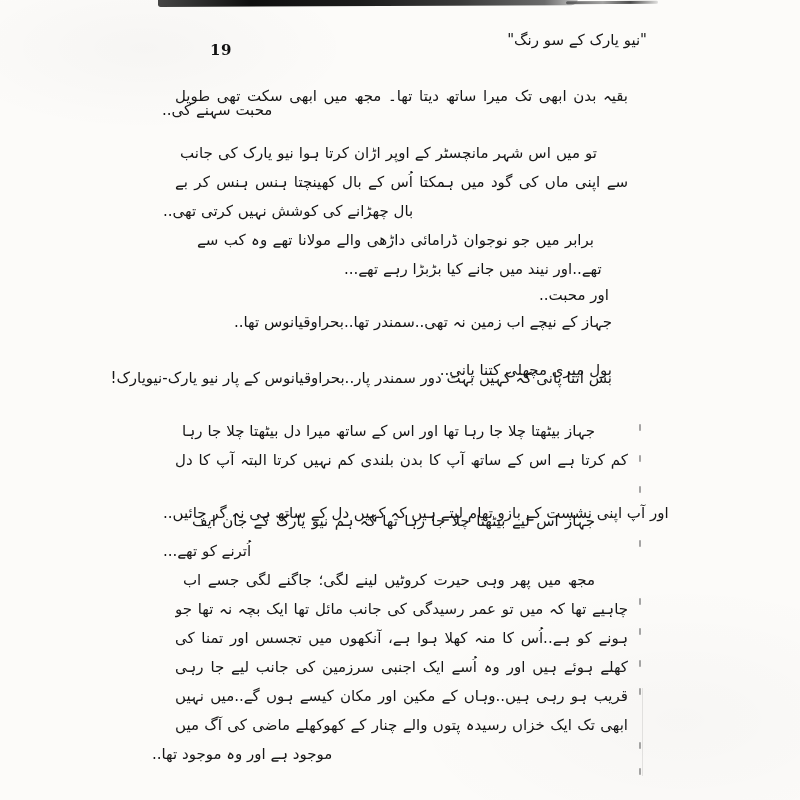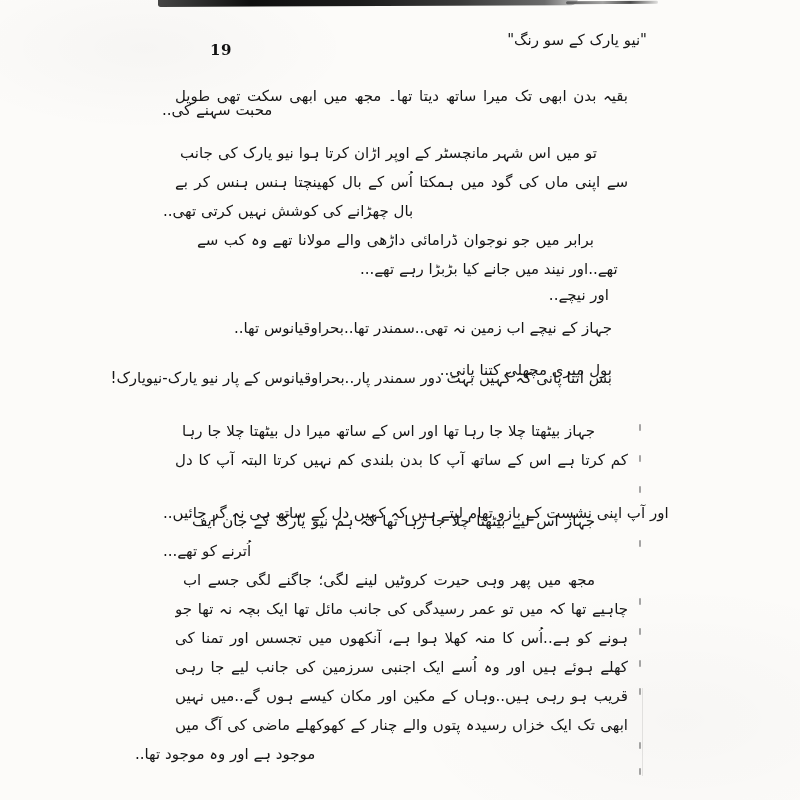--- a/index.html
+++ b/index.html
@@ -50,37 +50,37 @@
 
   <div class="running-title" dir="rtl" lang="ur">"نیو یارک کے سو رنگ"</div>
 
   <div id="lines">
       <div class="line j" dir="rtl" lang="ur" style="top: 84px; left: 175px; right: 172px;">بقیہ بدن ابھی تک میرا ساتھ دیتا تھا۔ مجھ میں ابھی سکت تھی طویل مسافتوں کو سہنے کی اور بے وجہ</div>
       <div class="line l" dir="rtl" lang="ur" style="top: 98px; left: 162px;">محبت سہنے کی..</div>
       <div class="line j" dir="rtl" lang="ur" style="top: 141px; left: 180px; right: 203px;">تو میں اس شہر مانچسٹر کے اوپر اڑان کرتا ہوا نیو یارک کی جانب جاتا تھا..اور وہ بچہ پھر</div>
       <div class="line j" dir="rtl" lang="ur" style="top: 170px; left: 175px; right: 172px;">سے اپنی ماں کی گود میں ہمکتا اُس کے بال کھینچتا ہنس ہنس کر بے حال ہوتا تھا اور اُس کی ماں اپنے</div>
       <div class="line l" dir="rtl" lang="ur" style="top: 199px; left: 163px; text-align: right;">بال چھڑانے کی کوشش نہیں کرتی تھی..</div>
       <div class="line j" dir="rtl" lang="ur" style="top: 228px; left: 197px; right: 206px;">برابر میں جو نوجوان ڈرامائی داڑھی والے مولانا تھے وہ کب سے خراٹے لے رہے</div>
-      <div class="line l" dir="rtl" lang="ur" style="top: 257px; left: 360px;">تھے..اور نیند میں جانے کیا بڑبڑا رہے تھے...</div>
-      <div class="line r" dir="rtl" lang="ur" style="top: 283px; right: 191px;">اور نیچے..</div>
-      <div class="line r" dir="rtl" lang="ur" style="top: 310px; right: 188px; margin-top: 6px;">جہاز کے نیچے اب زمین نہ تھی..سمندر تھا..بحراوقیانوس تھا..</div>
+      <div class="line l" dir="rtl" lang="ur" style="top: 257px; left: 344px;">تھے..اور نیند میں جانے کیا بڑبڑا رہے تھے...</div>
+      <div class="line r" dir="rtl" lang="ur" style="top: 283px; right: 191px;">اور محبت..</div>
+      <div class="line r" dir="rtl" lang="ur" style="top: 310px; right: 188px;">جہاز کے نیچے اب زمین نہ تھی..سمندر تھا..بحراوقیانوس تھا..</div>
       <div class="line r" dir="rtl" lang="ur" style="top: 358px; right: 188px;">بول میری مچھلی کتنا پانی..</div>
       <div class="line r" dir="rtl" lang="ur" style="top: 366px; right: 188px;">بس اتنا پانی کہ کہیں بہت دور سمندر پار..بحراوقیانوس کے پار نیو یارک-نیویارک!</div>
       <div class="line j" dir="rtl" lang="ur" style="top: 419px; left: 182px; right: 205px;">جہاز بیٹھتا چلا جا رہا تھا اور اس کے ساتھ میرا دل بیٹھتا چلا جا رہا تھا کہ جونہی جہاز بلندی</div>
       <div class="line j" dir="rtl" lang="ur" style="top: 448px; left: 175px; right: 172px;">کم کرتا ہے اس کے ساتھ آپ کا بدن بلندی کم نہیں کرتا البتہ آپ کا دل گرنے لگتا ہے؛ بیٹھنے لگتا ہے</div>
       <div class="line l" dir="rtl" lang="ur" style="top: 501px; left: 163px;">اور آپ اپنی نشست کے بازو تھام لیتے ہیں کہ کہیں دل کے ساتھ ہی نہ گر جائیں..</div>
       <div class="line j" dir="rtl" lang="ur" style="top: 509px; left: 192px; right: 205px;">جہاز اس لیے بیٹھتا چلا جا رہا تھا کہ ہم نیو یارک کے جان ایف کینیڈی ائیر پورٹ پر</div>
       <div class="line l" dir="rtl" lang="ur" style="top: 539px; left: 163px;">اُترنے کو تھے...</div>
       <div class="line j" dir="rtl" lang="ur" style="top: 568px; left: 183px; right: 205px;">مجھ میں پھر وہی حیرت کروٹیں لینے لگی؛ جاگنے لگی جسے اب تک تو دھیما ہو کر فنا ہو جانا</div>
       <div class="line j" dir="rtl" lang="ur" style="top: 597px; left: 175px; right: 172px;">چاہیے تھا کہ میں تو عمر رسیدگی کی جانب مائل تھا ایک بچہ نہ تھا جو پہلی بار ایک انجانی بستی میں داخل</div>
       <div class="line j" dir="rtl" lang="ur" style="top: 626px; left: 175px; right: 172px;">ہونے کو ہے..اُس کا منہ کھلا ہوا ہے، آنکھوں میں تجسس اور تمنا کی کشتیاں ڈولتی ہیں جن کے بادبان</div>
       <div class="line j" dir="rtl" lang="ur" style="top: 655px; left: 175px; right: 172px;">کھلے ہوئے ہیں اور وہ اُسے ایک اجنبی سرزمین کی جانب لیے جا رہی ہیں..ایک اَن دیکھی بستی کے</div>
       <div class="line j" dir="rtl" lang="ur" style="top: 684px; left: 175px; right: 172px;">قریب ہو رہی ہیں..وہاں کے مکین اور مکان کیسے ہوں گے..میں نہیں جانتا تھا کہ حیرت کا طلسم</div>
       <div class="line j" dir="rtl" lang="ur" style="top: 713px; left: 175px; right: 172px;">ابھی تک ایک خزاں رسیدہ پتوں والے چنار کے کھوکھلے ماضی کی آگ میں جل چکے تنے میں</div>
-      <div class="line l" dir="rtl" lang="ur" style="top: 742px; left: 135px;">موجود ہے اور وہ موجود تھا..</div>
+      <div class="line l" dir="rtl" lang="ur" style="top: 742px; left: 152px;">موجود ہے اور وہ موجود تھا..</div>
     </div>
 
   <div id="gutter">
       <div class="gmark" style="top: 424px;"></div>
       <div class="gmark" style="top: 455px;"></div>
       <div class="gmark" style="top: 486px;"></div>
       <div class="gmark" style="top: 540px;"></div>
       <div class="gmark" style="top: 598px;"></div>
       <div class="gmark" style="top: 628px;"></div>
       <div class="gmark" style="top: 660px;"></div>

